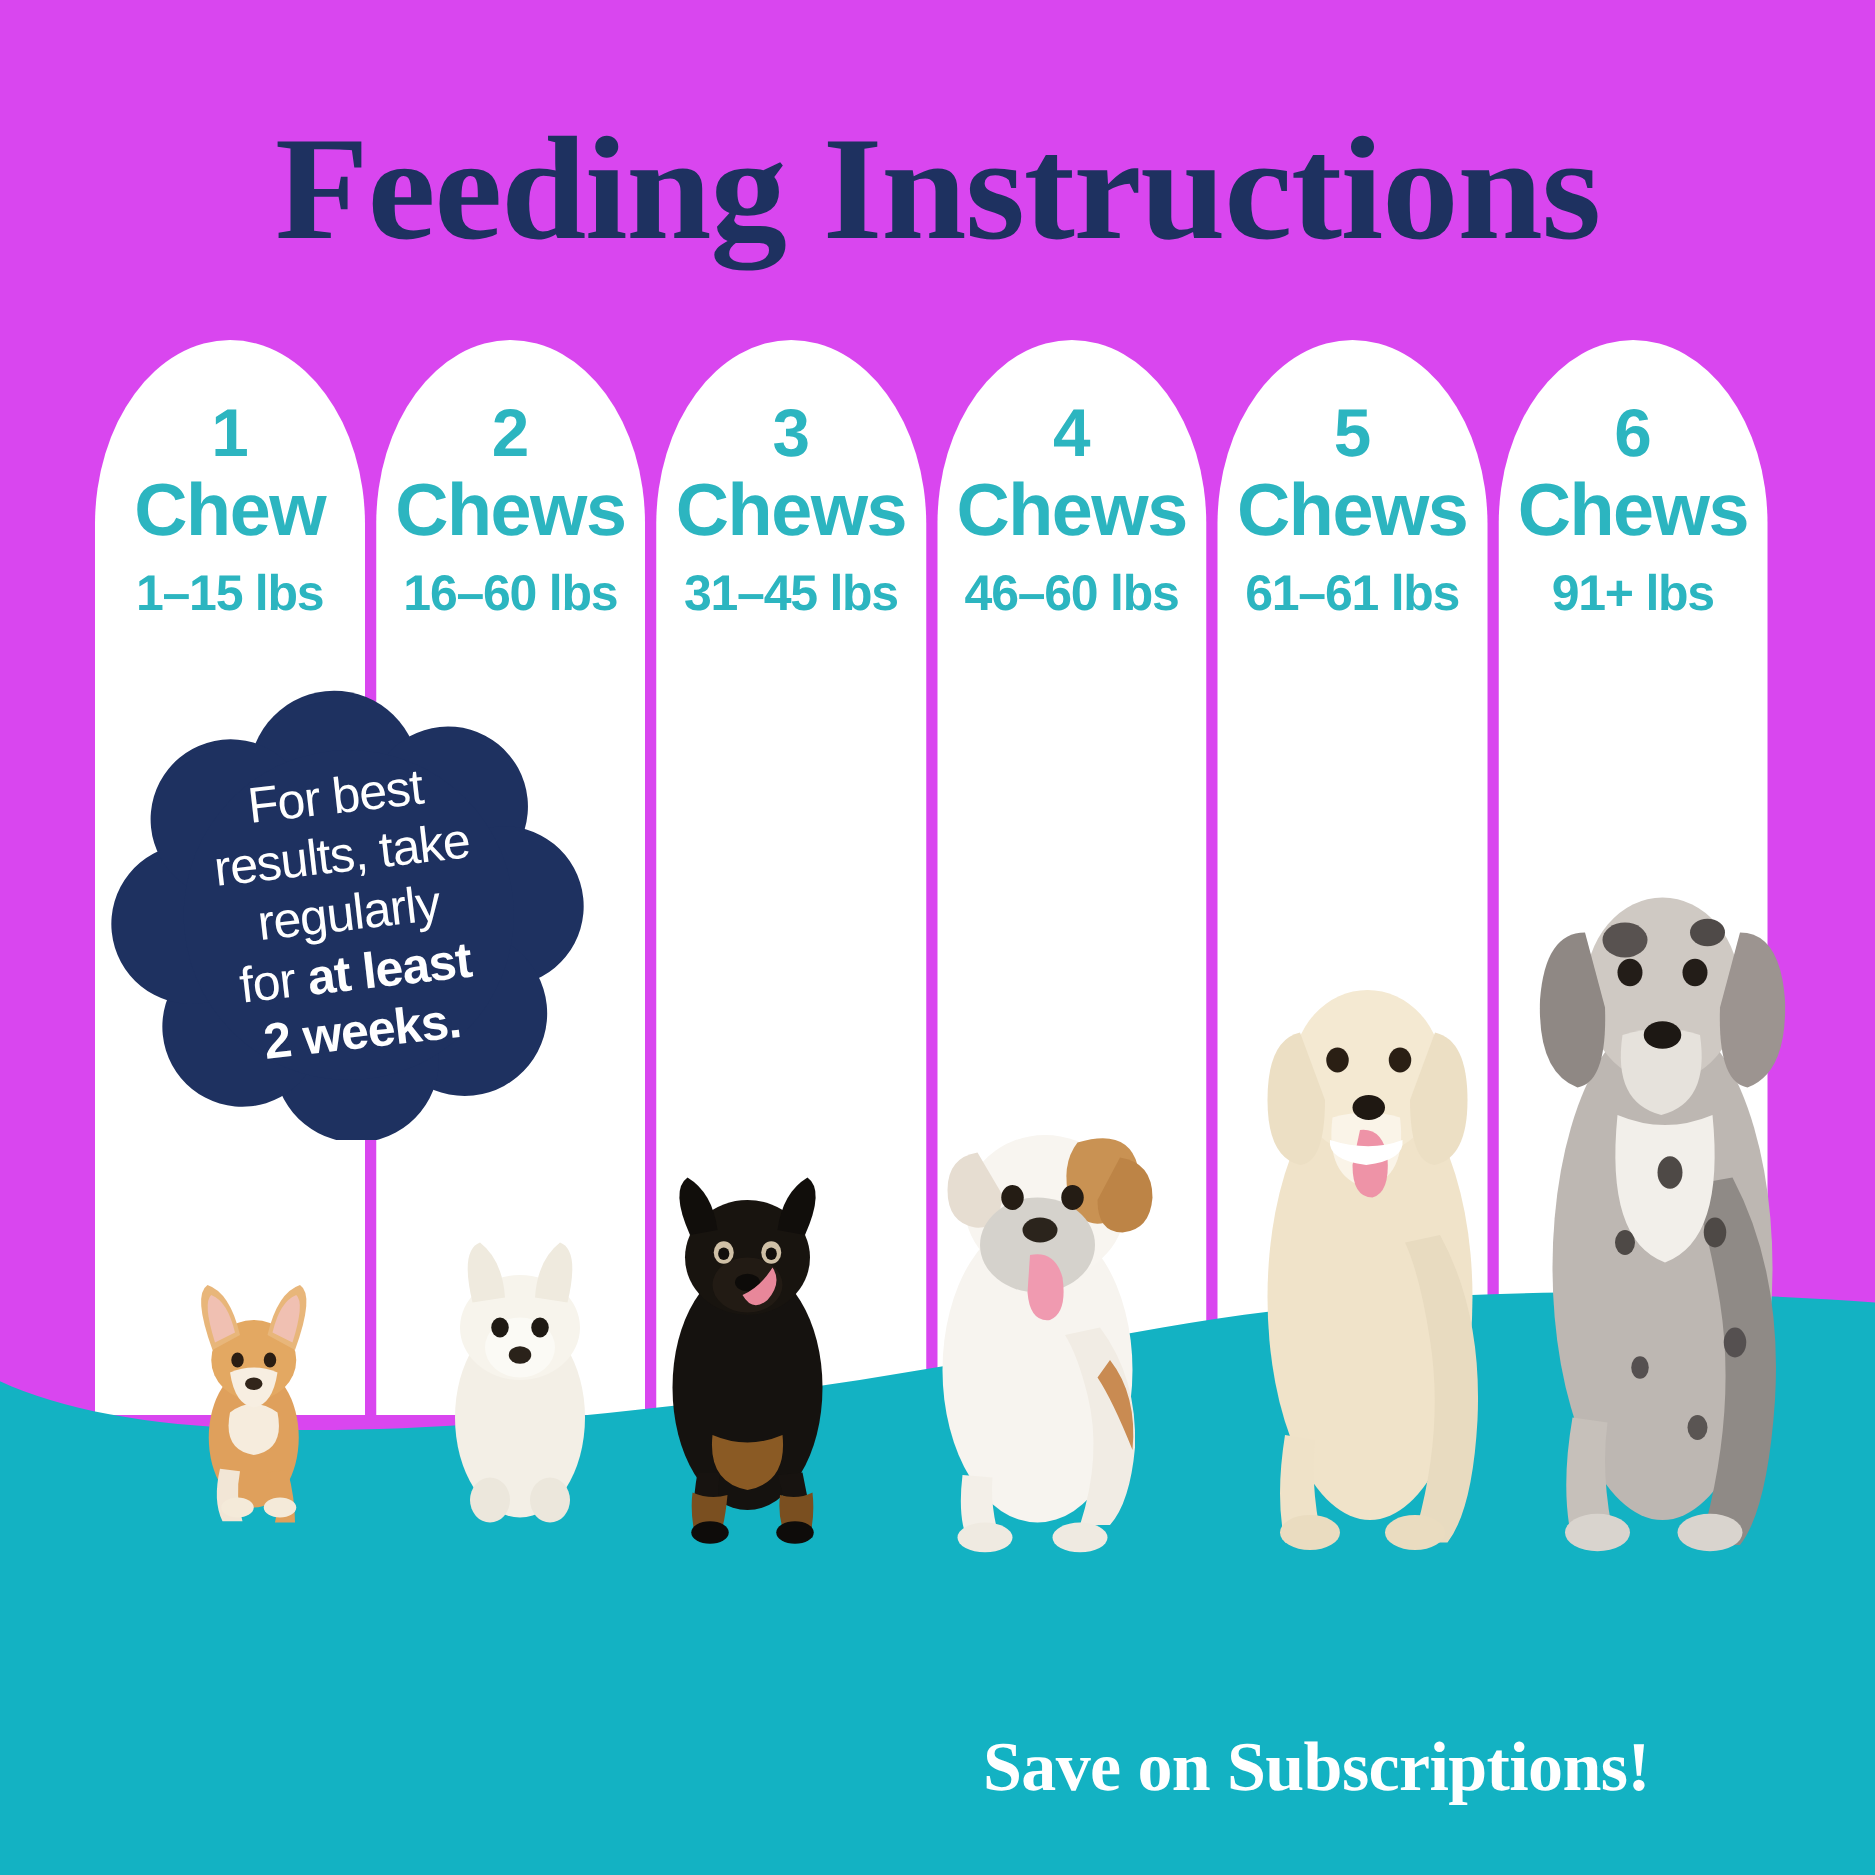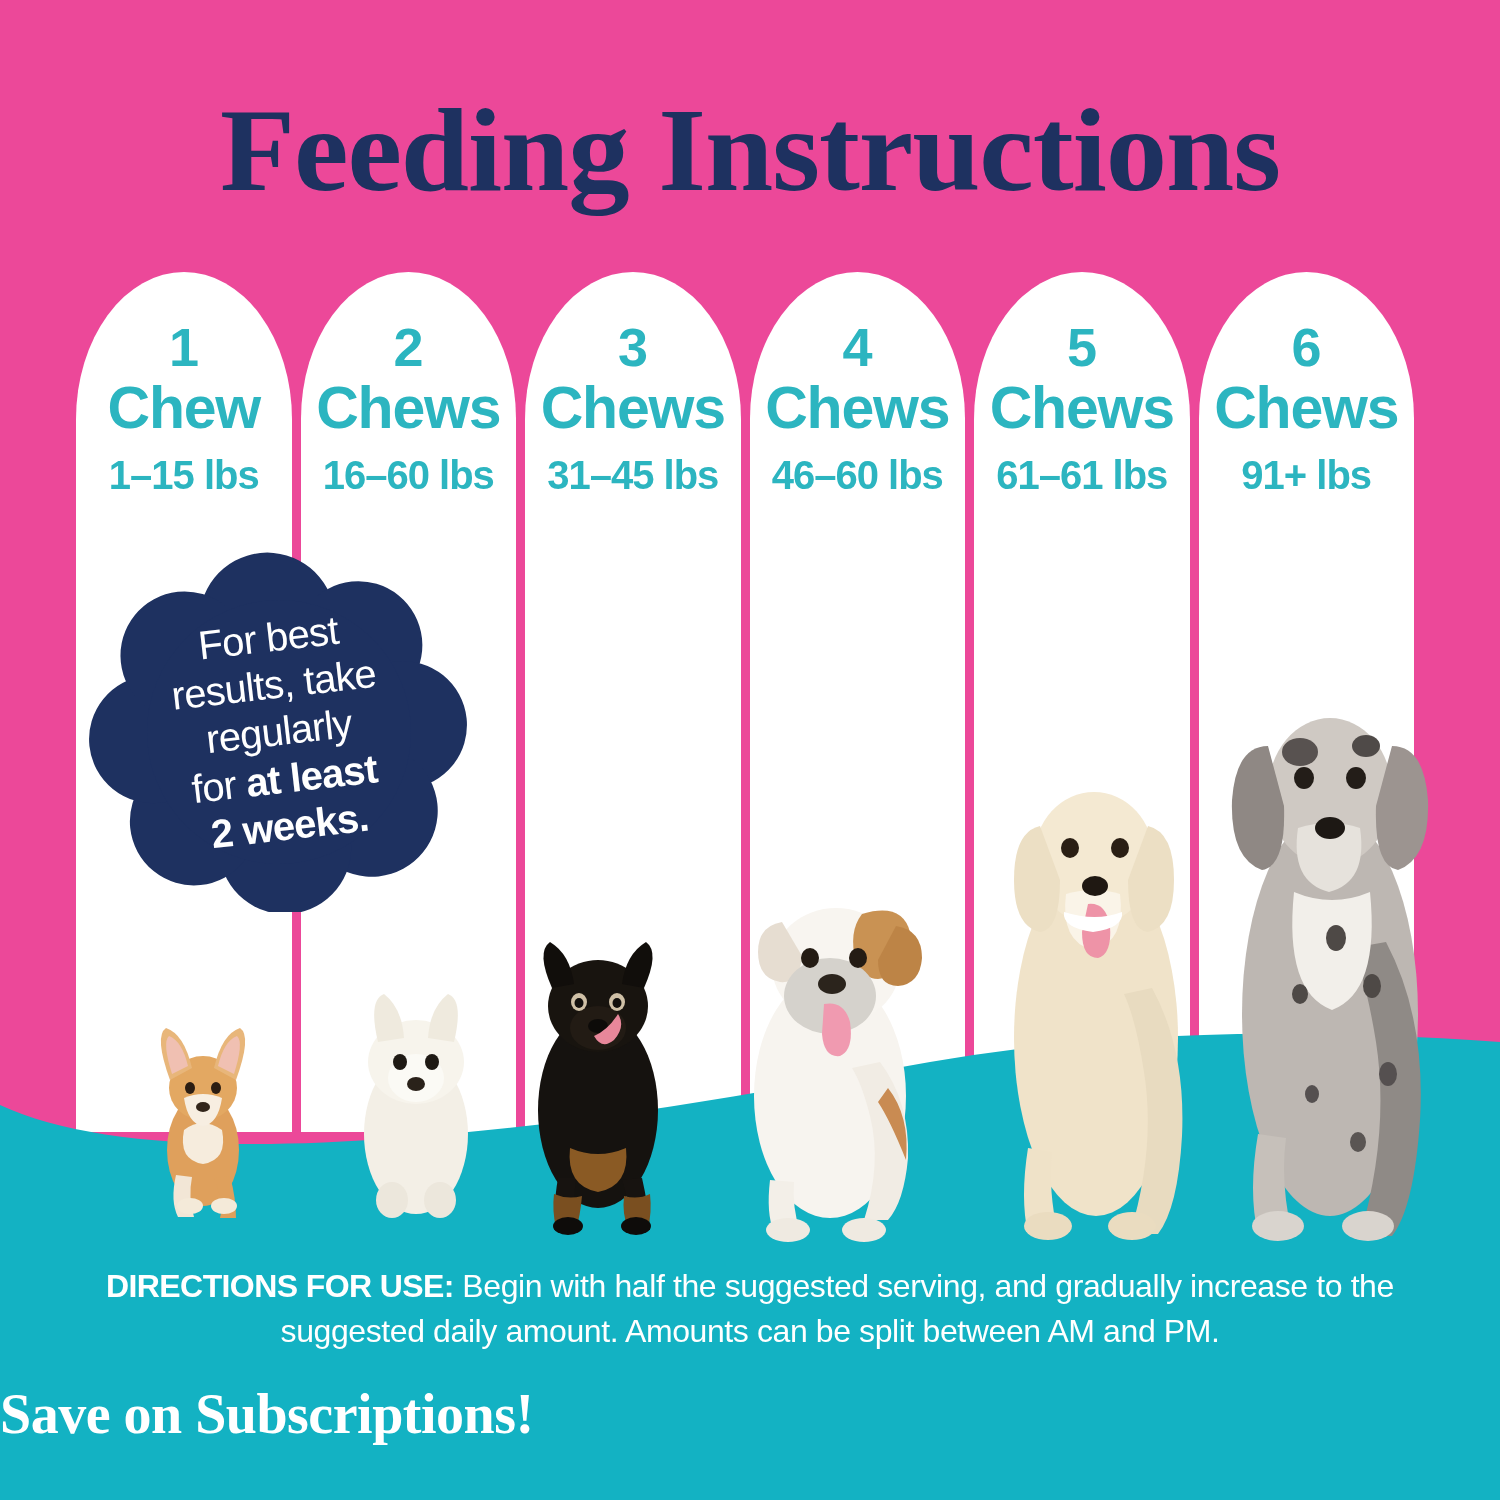--- a/index.html
+++ b/index.html
@@ -15,21 +15,21 @@
     font-family: "Liberation Sans", sans-serif;
     background: #ade3e7;
     position: relative;
   }
 
   #stage {
     position: absolute;
     left: 0; top: 0;
     width: 1500px;
     height: 1500px;
-    background: #ec4899;
+    background: #d946ef;
     overflow: hidden;
   }
 
   
   .title {
     position: absolute;
     left: 0;
     top: 92px;
     width: 1500px;
     text-align: center;
@@ -155,21 +155,21 @@
     letter-spacing: -0.4px;
     z-index: 8;
   }
   .directions b { font-weight: bold; letter-spacing: -0.6px; }
 
   .footer-cta {
     position: absolute;
     left: 0;
     top: 1382px;
     width: 1320px;
-    text-align: left;
+    text-align: right;
     font-family: "Liberation Serif", serif;
     font-weight: bold;
     font-size: 56px;
     color: #ffffff;
     letter-spacing: -0.5px;
     z-index: 8;
   }
 </style>
 </head>
 <body>
@@ -391,19 +391,16 @@
     </svg>
     <div class="badge-text">
       <div class="badge-line">For best</div>
       <div class="badge-line">results, take</div>
       <div class="badge-line">regularly</div>
       <div class="badge-line"><span>for </span><b>at least</b></div>
       <div class="badge-line"><b>2 weeks.</b></div>
     </div>
   </div>
 
-  <div class="directions">
-    <b>DIRECTIONS FOR USE:</b><span> Begin with half the suggested serving, and gradually increase to the suggested daily amount. Amounts can be split between AM and PM.</span>
-  </div>
 
   <div class="footer-cta">Save on Subscriptions!</div>
 
 </div>
 
 </body></html>

